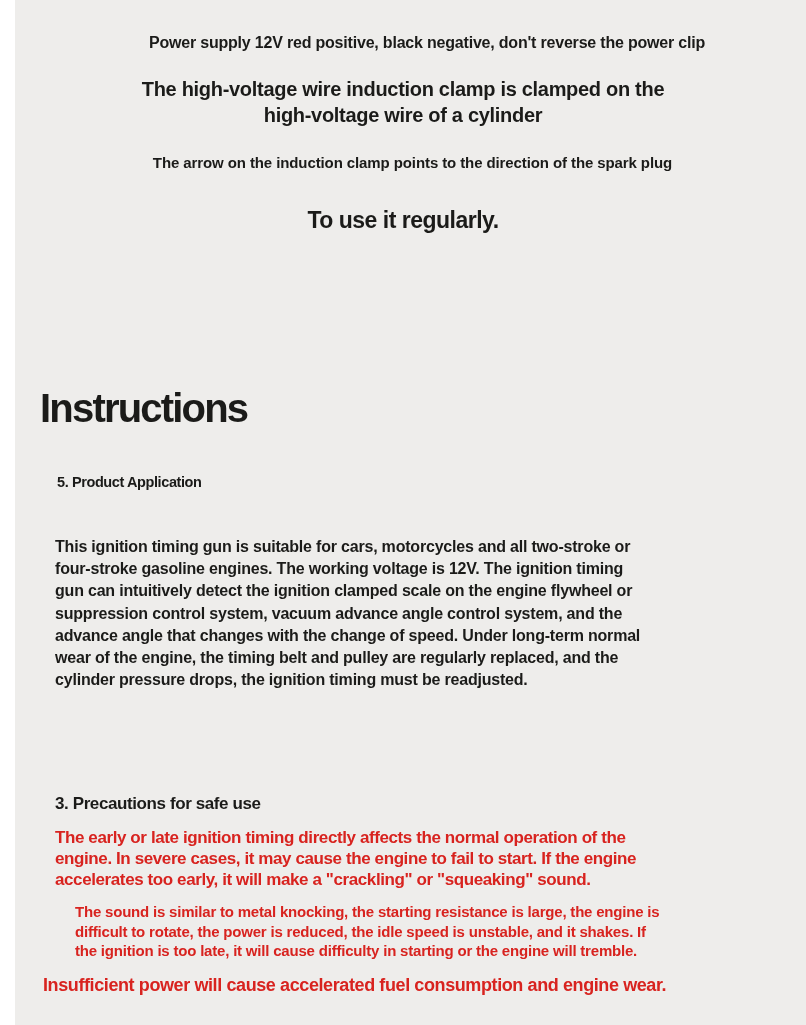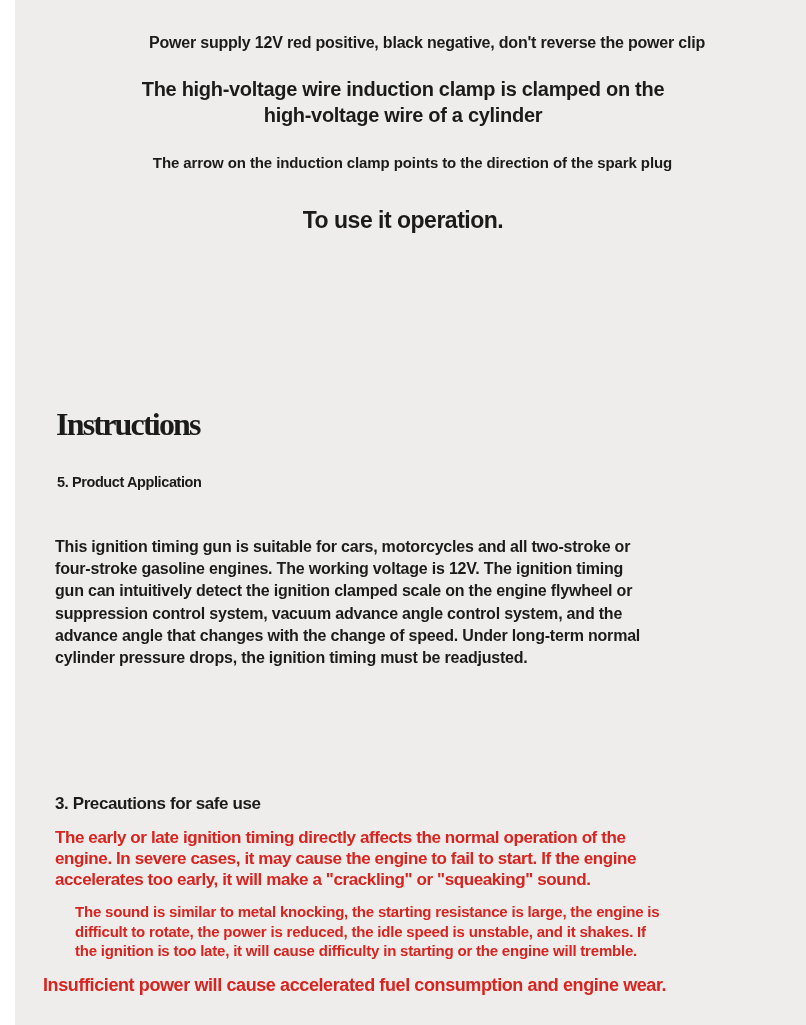--- a/index.html
+++ b/index.html
@@ -31,21 +31,21 @@
   }
   .center {
     left: 0;
     right: 0;
     text-align: center;
   }
   .power  { top: 33px;  font-size: 16px;   letter-spacing: -0.2px; line-height: 20px; margin-left: 48px; }
   .clampH { top: 76px;  font-size: 20px;   letter-spacing: -0.3px; line-height: 26px; }
   .arrow  { top: 153px; font-size: 15px;   letter-spacing: -0.1px; line-height: 20px; margin-left: 19px; }
   .use    { top: 206px; font-size: 23px;   letter-spacing: -0.5px; line-height: 28px; }
-  .instr  { top: 390px; left: 40px; margin: 16px; font-size: 32px; letter-spacing: -1.8px; line-height: 36px; font-family: Liberation Serif, serif; }
+  .instr  { top: 390px; left: 40px; margin: 0; font-size: 40px; letter-spacing: -1.8px; line-height: 36px; }
   .s1     { top: 473px; left: 57px; font-size: 14.5px; letter-spacing: -0.4px; line-height: 18px; }
   .bodyp  { top: 536px; left: 55px; font-size: 16px;  letter-spacing: -0.2px; line-height: 22.2px; }
   .s3     { top: 793px; left: 55px; font-size: 17px;  letter-spacing: -0.4px; line-height: 21px; }
   .red1   { top: 827px; left: 55px; font-size: 17px;  letter-spacing: -0.4px; line-height: 21px;   color: var(--warn-red, #d8231f); }
   .red2   { top: 902px; left: 75px; font-size: 15px;  letter-spacing: -0.2px; line-height: 19.6px; color: var(--warn-red, #d8231f); }
   .red3   { top: 977px; left: 43px; font-size: 18px; letter-spacing: -0.4px; line-height: 17px;  color: var(--warn-red, #d8231f); }
 </style>
 </head>
 <body>
 
@@ -54,32 +54,33 @@
 
   <div class="t center power">Power supply 12V red positive, black negative, don't reverse the power clip</div>
 
   <div class="t center clampH">
     <div>The high-voltage wire induction clamp is clamped on the</div>
     <div>high-voltage wire of a cylinder</div>
   </div>
 
   <div class="t center arrow">The arrow on the induction clamp points to the direction of the spark plug</div>
 
-  <div class="t center use">To use it operation.</div>
+  <div class="t center use">To use it regularly.</div>
 
   <h1 class="t instr">Instructions</h1>
 
   <div class="t s1">5. Product Application</div>
 
   <div class="t bodyp">
     <div>This ignition timing gun is suitable for cars, motorcycles and all two-stroke or</div>
     <div>four-stroke gasoline engines. The working voltage is 12V. The ignition timing</div>
     <div>gun can intuitively detect the ignition clamped scale on the engine flywheel or</div>
     <div>suppression control system, vacuum advance angle control system, and the</div>
     <div>advance angle that changes with the change of speed. Under long-term normal</div>
+    <div>wear of the engine, the timing belt and pulley are regularly replaced, and the</div>
     <div>cylinder pressure drops, the ignition timing must be readjusted.</div>
   </div>
 
   <div class="t s3">3. Precautions for safe use</div>
 
   <div class="t red1">
     <div>The early or late ignition timing directly affects the normal operation of the</div>
     <div>engine. In severe cases, it may cause the engine to fail to start. If the engine</div>
     <div>accelerates too early, it will make a "crackling" or "squeaking" sound.</div>
   </div>

